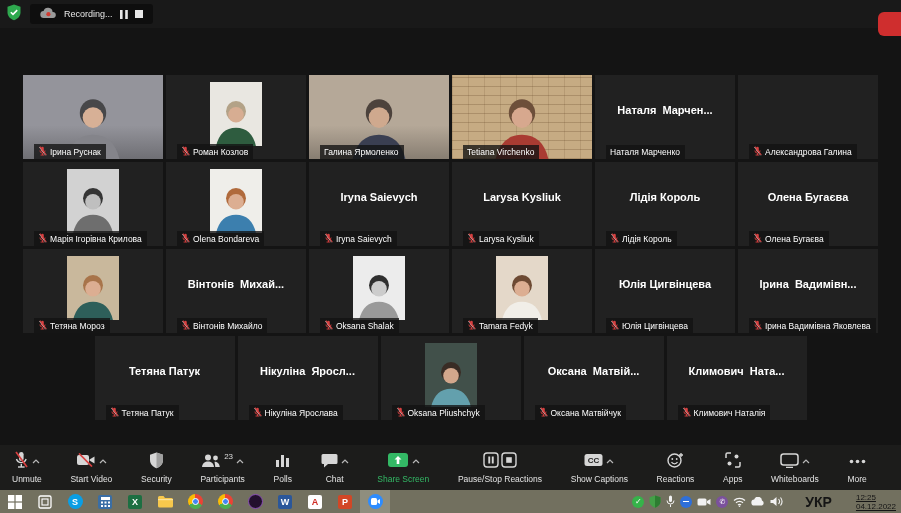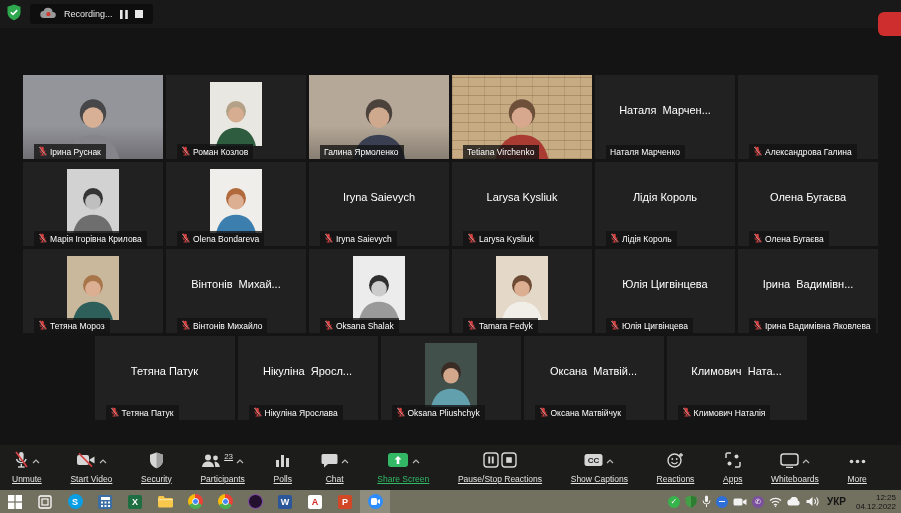--- a/index.html
+++ b/index.html
@@ -12,38 +12,38 @@
             gap:7px;padding:0 10px;}
   .rec-label{color:#e8e8e8;font-size:9px;}
   .rec-btn{background:none;border:none;padding:0;cursor:pointer;display:flex;align-items:center;}
   
   .gallery{position:absolute;top:75px;left:0;right:0;display:flex;flex-direction:column;
            gap:3px;align-items:center;}
   .grow{display:flex;gap:3px;justify-content:center;}
   .tile{width:140px;height:84px;background:#212121;position:relative;overflow:hidden;flex:none;}
   .tile.active{box-shadow:inset 0 0 0 2px #d9d441;}
   .center-name{position:absolute;inset:0 0 14px 0;display:flex;align-items:center;justify-content:center;
-               color:#fff;font-weight:normal;font-size:11px;white-space:pre;text-align:center;}
+               color:#fff;font-weight:bold;font-size:11px;white-space:pre;text-align:center;}
   .photo{position:absolute;left:50%;top:7px;transform:translateX(-50%);width:52px;height:64px;overflow:hidden;}
   .photo svg{width:100%;height:100%;display:block;}
   .gray{filter:grayscale(1);}
   .video{position:absolute;inset:0;}
   .video svg{position:absolute;left:50%;bottom:0;transform:translateX(-50%);height:82%;}
   .video.brick{background-image:
       repeating-linear-gradient(0deg, rgba(90,60,30,.25) 0 1px, transparent 1px 9px),
       repeating-linear-gradient(90deg, rgba(90,60,30,.15) 0 1px, transparent 1px 16px) !important;}
   .name-tag{position:absolute;left:11px;bottom:0;display:flex;align-items:center;gap:3px;
             background:rgba(18,18,18,.78);color:#fff;font-size:8.5px;padding:2px 5px 2px 4px;
             max-width:96%;white-space:nowrap;}
   .name-tag svg{flex:none;}
   
   .toolbar{position:absolute;left:0;right:0;bottom:23px;height:45px;background:#1c1c1b;
            display:flex;align-items:center;justify-content:space-between;padding:0 34px 0 12px;}
   .titem{display:flex;flex-direction:column;align-items:center;gap:3px;background:none;border:none;
-         color:#e4e4e4;font-size:8.5px;cursor:pointer;padding:0;flex:none;text-decoration:underline;}
+         color:#e4e4e4;font-size:8.5px;cursor:pointer;padding:0;flex:none;}
   .titem .irow{display:flex;align-items:flex-start;gap:3px;height:19px;align-items:center;}
   .titem.accent{color:#33b865;justify-content:center;}
   .badge{color:#dcdcdc;font-size:8px;position:relative;top:-5px;}
   .endbtn{position:absolute;right:-9px;top:12px;width:32px;height:24px;background:#cf2e2e;
           border:none;border-radius:6px;cursor:pointer;}
   
   .taskbar{position:absolute;left:0;right:0;bottom:0;height:23px;background:#72705f;
            display:flex;align-items:center;}
   .tbicon{width:30px;height:23px;display:flex;align-items:center;justify-content:center;
           background:none;border:none;padding:0;cursor:pointer;flex:none;}
@@ -53,22 +53,22 @@
   .circ{width:15px;height:15px;border-radius:50%;display:flex;align-items:center;justify-content:center;
         color:#fff;font-size:9px;font-weight:bold;}
   .chrome{width:15px;height:15px;border-radius:50%;
           background:conic-gradient(#ea4335 0 120deg,#4caf50 120deg 240deg,#fbbc05 240deg 360deg);
           position:relative;}
   .chrome:after{content:"";position:absolute;left:4px;top:4px;width:7px;height:7px;border-radius:50%;
                 background:#4285f4;border:1px solid #fff;box-sizing:border-box;}
   .tray{margin-left:auto;display:flex;align-items:center;gap:5px;padding-right:5px;}
   .trayic{display:flex;align-items:center;justify-content:center;background:none;border:none;
           padding:0;cursor:pointer;}
-  .lang{color:#151515;font-size:10px;font-weight:bold;margin:0 3px;}
-  .clock{text-align:right;font-size:8px;line-height:9px;color:#151515;margin-left:2px;}
+  .lang{color:#151515;font-size:14px;font-weight:bold;margin:0 17px;}
+  .clock{text-align:left;font-size:8px;line-height:9px;color:#151515;margin-left:2px;text-decoration:underline;}
 </style>
 </head>
 <body>
 
 <div class="topbar">
   <span>
     <svg width="16" height="17" viewBox="0 0 16 17">
         <path d="M8 .5 14.5 2.8v5.4c0 4.2-3 6.8-6.5 8-3.5-1.2-6.5-3.8-6.5-8V2.8Z" fill="#2ea84e"></path>
         <path d="M4.8 8.2 7 10.4l4.2-4.3" stroke="#fff" stroke-width="1.6" fill="none"></path>
       </svg>

